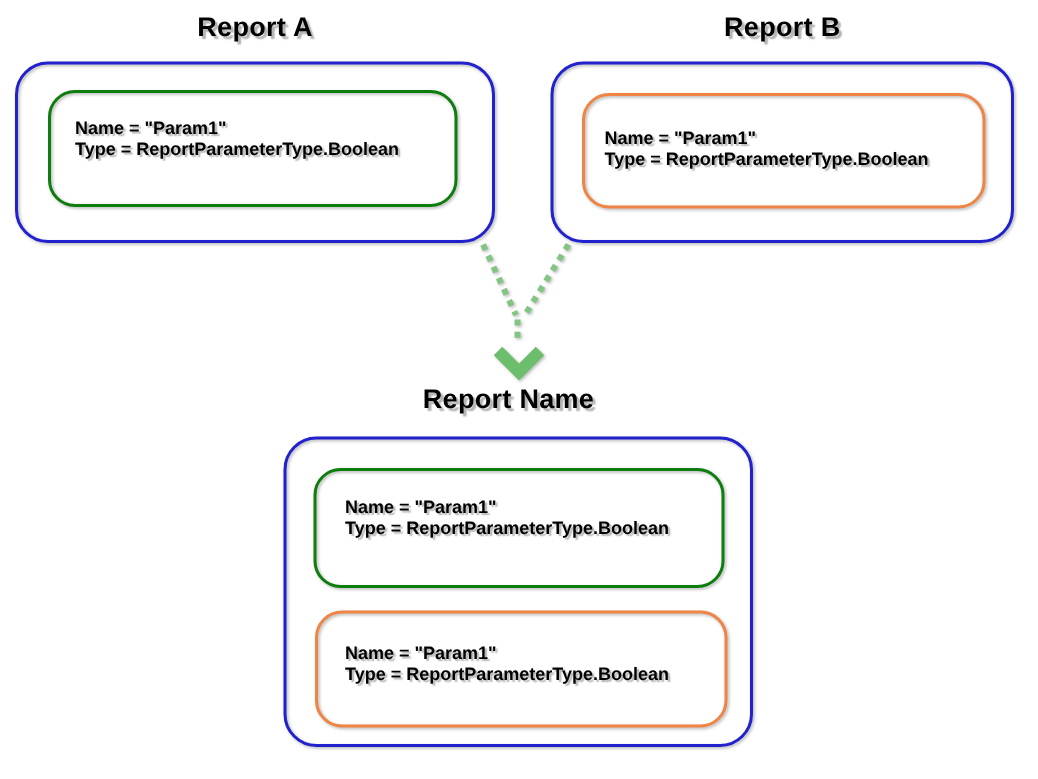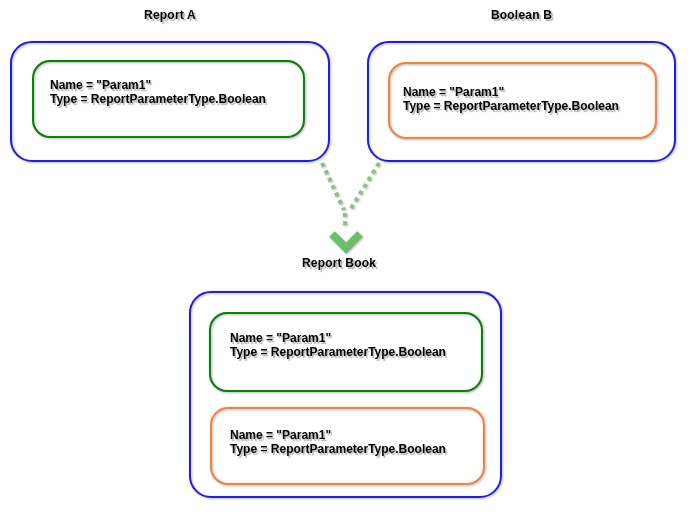--- a/index.html
+++ b/index.html
@@ -7,21 +7,21 @@
     position: relative;
     width: 692px;
     height: 519px;
     background: var(--background, #fff);
     font-family: "Liberation Sans", sans-serif;
     overflow: hidden;
   }
   .title {
     position: absolute;
     text-align: center;
-    font-size: 12px;
+    font-size: 18px;
     font-weight: bold;
     color: var(--text, #000);
     text-shadow: 2px 2px 1px #b3b3b3;
     letter-spacing: 0.2px;
     white-space: nowrap;
   }
   .box {
     position: absolute;
     background: transparent;
     border-style: solid;
@@ -53,36 +53,36 @@
 <div class="canvas">
 
   <div class="title" style="left:10px; top:8px; width:320px;">Report A</div>
   <div class="box outer" style="left:10px; top:41px; width:316px; height:117px;"></div>
   <div class="box green" style="left:32px; top:60px; width:269px; height:74px;"></div>
   <div class="param-text" style="left:50px; top:78px;">
     <div>Name = "Param1"</div>
     <div>Type = ReportParameterType.Boolean</div>
   </div>
 
-  <div class="title" style="left:367px; top:8px; width:309px;">Boolean B</div>
+  <div class="title" style="left:367px; top:8px; width:309px;">Report B</div>
   <div class="box outer" style="left:367px; top:41px; width:305px; height:117px;"></div>
   <div class="box orange" style="left:388px; top:62px; width:265px; height:73px;"></div>
   <div class="param-text" style="left:403px; top:85px;">
     <div>Name = "Param1"</div>
     <div>Type = ReportParameterType.Boolean</div>
   </div>
 
   <svg class="arrow-layer" width="692" height="519" viewBox="0 0 692 519">
     <line x1="322" y1="163" x2="344" y2="210" fill="none" stroke-width="4" stroke-dasharray="4 4.2" stroke="#84c584"></line>
     <line x1="379" y1="163" x2="350" y2="210" fill="none" stroke-width="4" stroke-dasharray="4 4.2" stroke="#84c584"></line>
     <line x1="345" y1="213" x2="345" y2="229" fill="none" stroke-width="4" stroke-dasharray="4 4.2" stroke="#84c584"></line>
     <polyline points="332,234 346,248 360,234" fill="none" stroke-width="8" stroke-linejoin="miter" stroke="#6cbe6c"></polyline>
   </svg>
 
-  <div class="title" style="left:189px; top:256px; width:300px;">Report Book</div>
+  <div class="title" style="left:189px; top:256px; width:300px;">Report Name</div>
   <div class="box outer" style="left:189px; top:291px; width:309px; height:203px;"></div>
   <div class="box green" style="left:209px; top:312px; width:270px; height:76px;"></div>
   <div class="param-text" style="left:230px; top:331px;">
     <div>Name = "Param1"</div>
     <div>Type = ReportParameterType.Boolean</div>
   </div>
   <div class="box orange" style="left:210px; top:407px; width:271px; height:74px;"></div>
   <div class="param-text" style="left:230px; top:428px;">
     <div>Name = "Param1"</div>
     <div>Type = ReportParameterType.Boolean</div>

